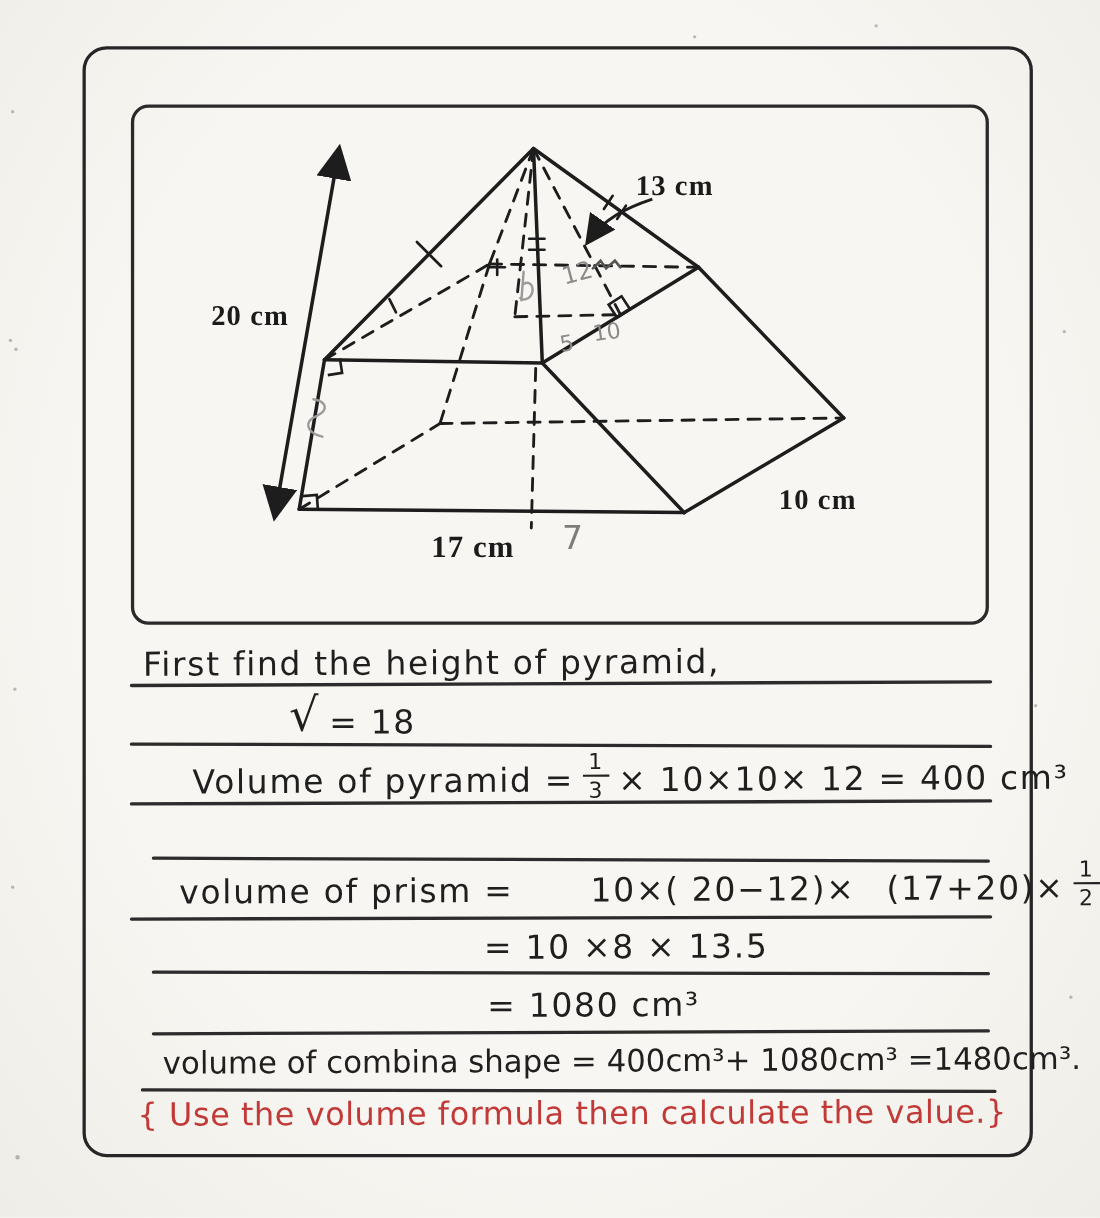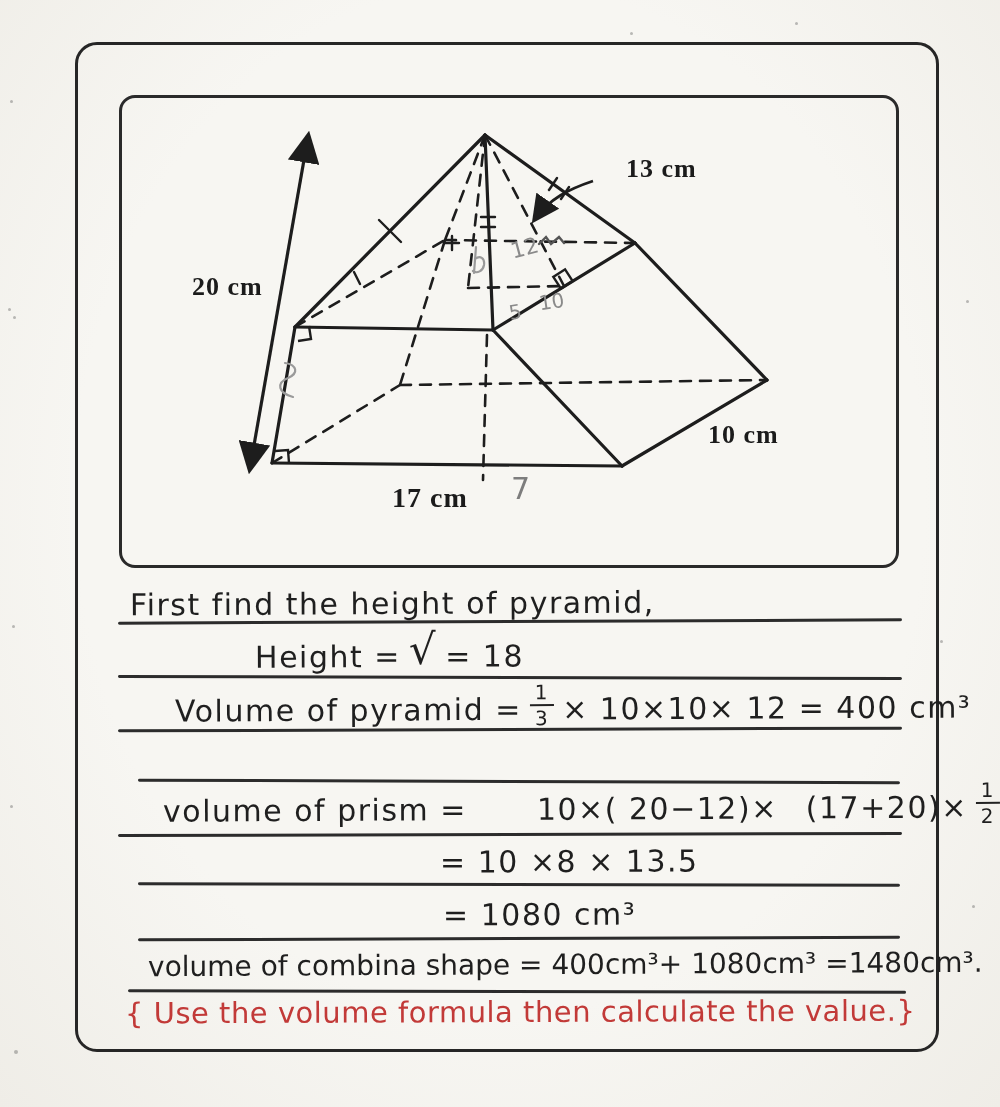--- a/index.html
+++ b/index.html
@@ -114,38 +114,38 @@
       <path d="M166,268 c12,2 14,10 3,15 c-12,5 -10,15 5,19"></path>
       <path d="M357,152 l-2,26 m1,-14 c5,-4 10,-1 9,6 c-1,6 -7,9 -11,6"></path>
     </g>
 
     <text x="392" y="162" font-size="22" fill="#8a8a8a" transform="rotate(-15 400 155)">12</text>
     <text x="390" y="224" font-size="20" fill="#8a8a8a" transform="rotate(-10 396 218)">5</text>
     <text x="420" y="214" font-size="20" fill="#8a8a8a" transform="rotate(-8 430 208)">10</text>
     <text x="392" y="404" font-size="30" fill="#7d7d7d">7</text>
   </svg>
 
-  <div class="dim-label" style="left:578px;top:154px;margin-left:48px;">13 cm</div>
+  <div class="dim-label" style="left:578px;top:154px;">13 cm</div>
   <div class="dim-label" style="left:192px;top:272px;">20 cm</div>
-  <div class="dim-label" style="left:708px;top:420px;">10 cm</div>
+  <div class="dim-label" style="left:708px;top:440px;">10 cm</div>
   <div class="dim-label" style="left:392px;top:482px;font-size:28px;text-align:right;">17 cm</div>
 
   <div class="rule" style="top:620px;transform:rotate(-0.25deg);"></div>
   <div class="rule" style="top:676px;transform:rotate(0.15deg);"></div>
   <div class="rule" style="top:728px;transform:rotate(-0.2deg);"></div>
   <div class="rule" style="top:780px;left:138px;width:762px;transform:rotate(0.2deg);"></div>
   <div class="rule" style="top:833px;transform:rotate(-0.15deg);"></div>
   <div class="rule" style="top:883px;left:138px;width:762px;transform:rotate(0.1deg);"></div>
   <div class="rule" style="top:937px;left:138px;width:762px;transform:rotate(-0.2deg);"></div>
   <div class="rule" style="top:990px;left:128px;width:778px;transform:rotate(0.1deg);"></div>
 
   <div class="work" style="left:130px;top:586px;">First find the height of pyramid,</div>
 
   <div class="work" style="left:255px;top:634px;">
-    <span>Height =</span><span class="sqrt">
+    <span class="sqrt">
         <span class="rad">√</span>
       </span><span>= 18</span>
   </div>
 
   <div class="work" style="left:175px;top:688px;">
     <span>Volume of pyramid =</span><span class="frac">
         <span class="num">1</span>
         <span class="den">3</span>
       </span><span>× 10×10× 12 = 400 cm³</span>
   </div>

